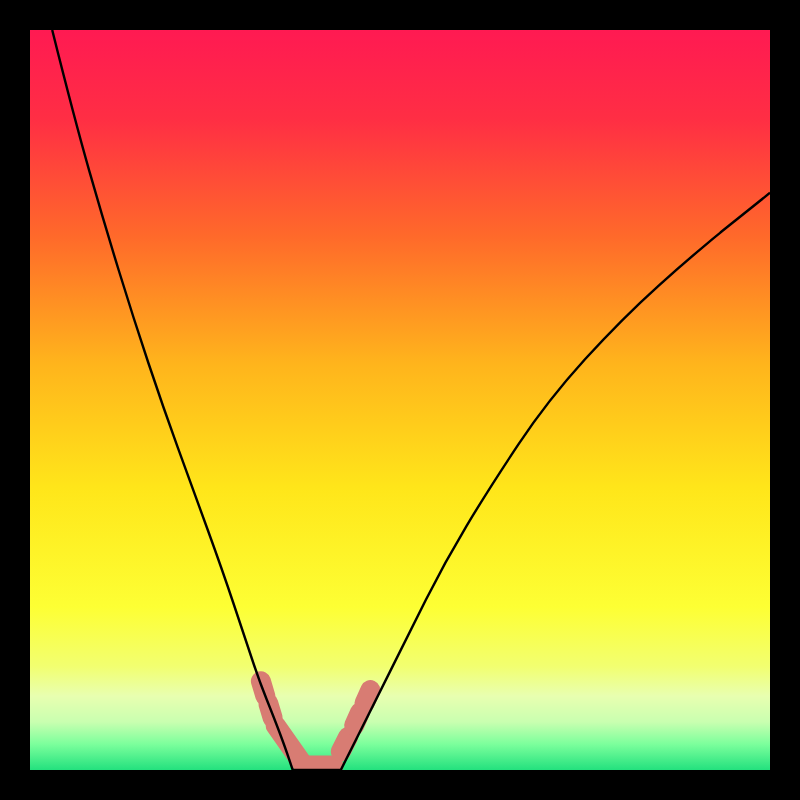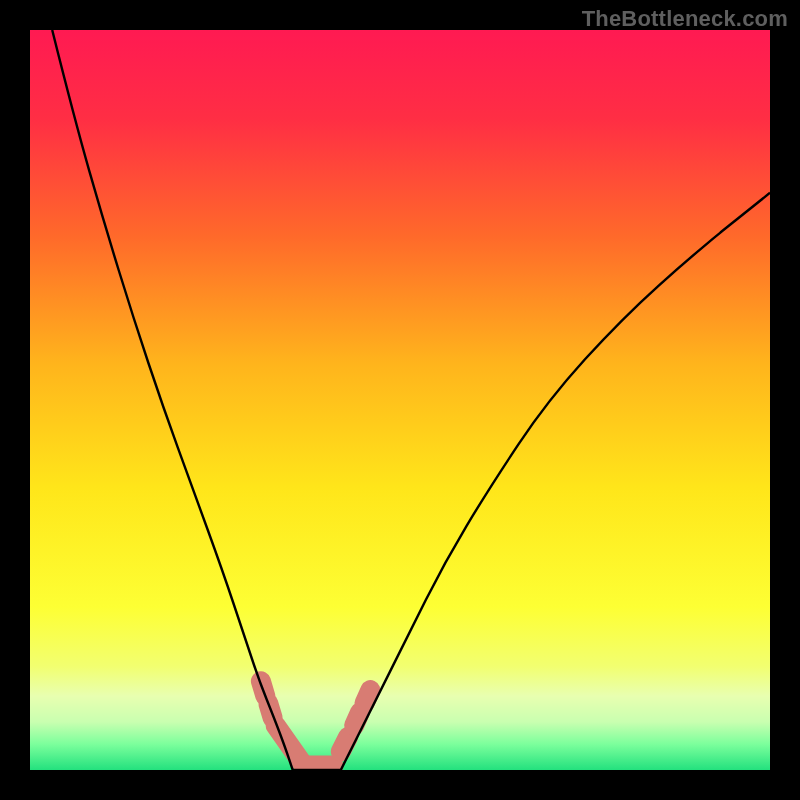--- a/index.html
+++ b/index.html
@@ -71,14 +71,13 @@
           <line x1="273.8" y1="735.56" x2="303.4" y2="735.56" stroke="#d87c73" stroke-width="20" stroke-linecap="round"></line>
           <line x1="310.8" y1="721.5" x2="318.2" y2="706.7" stroke="#d87c73" stroke-width="20" stroke-linecap="round"></line>
           <line x1="324.11999999999995" y1="695.6" x2="330.04" y2="682.28" stroke="#d87c73" stroke-width="20" stroke-linecap="round"></line>
           <line x1="334.48" y1="673.4" x2="340.40000000000003" y2="660.0799999999999" stroke="#d87c73" stroke-width="20" stroke-linecap="round"></line>
         </g>
       <path id="left-curve" fill="none" stroke="#000" stroke-width="2.4" d="M 22.2 0 Q 44.4 88.79999999999995 59.2 140.59999999999997 Q 74 192.39999999999998 88.80000000000001 240.5 Q 103.60000000000001 288.6 118.4 333 Q 133.2 377.40000000000003 148 418.1 Q 162.8 458.8 177.60000000000002 499.5 Q 192.4 540.2 203.5 573.5 Q 214.6 606.8 222 629 Q 229.4 651.2 236.8 669.7 Q 244.20000000000002 688.2 249.75 703 Q 255.29999999999998 717.8 259 728.9 Q 255.29999999999998 717.8 262.7 740"></path>
       <path id="right-curve" fill="none" stroke="#000" stroke-width="2.4" d="M 310.8 740 Q 325.6 710.4 336.7 688.2 Q 347.79999999999995 666 362.6 636.4 Q 377.40000000000003 606.8 395.90000000000003 569.8 Q 414.40000000000003 532.8 436.6 495.79999999999995 Q 458.8 458.8 488.4 414.4 Q 518 370 555 329.3 Q 592 288.6 629 255.3 Q 666 222 703 192.39999999999998 Q 666 222 740 162.79999999999995"></path>
       <path id="floor-line" fill="none" stroke="#000" stroke-width="2.4" d="M 262.7 740 L 310.8 740"></path>
     </svg>
   </div>
-  <div class="watermark">TheBottleneck.com</div>
 </div>
 
 </body></html>

